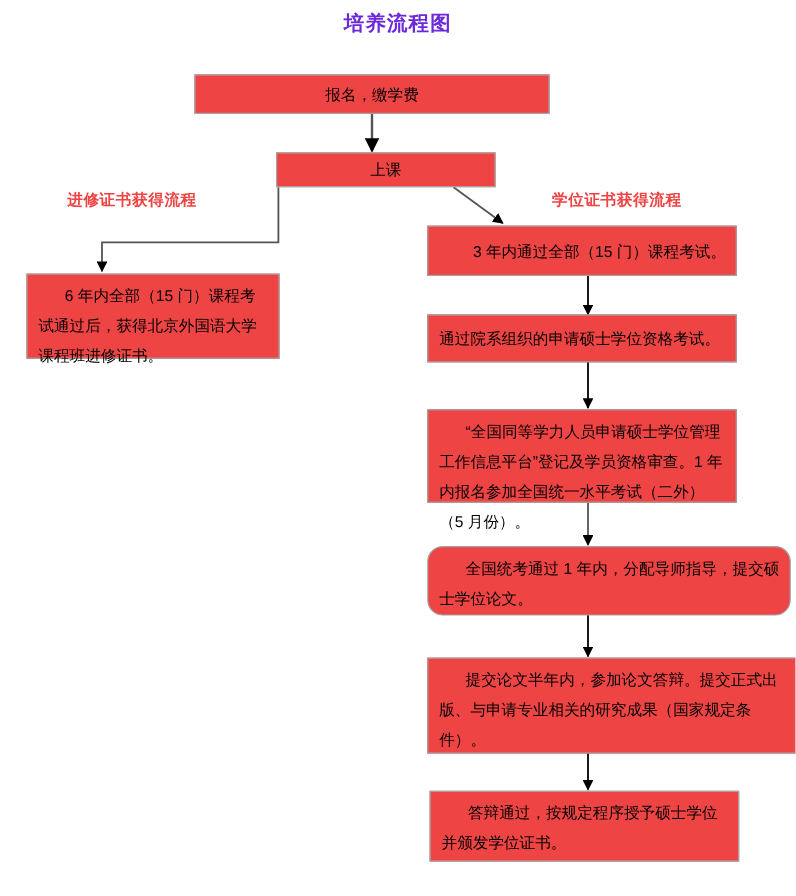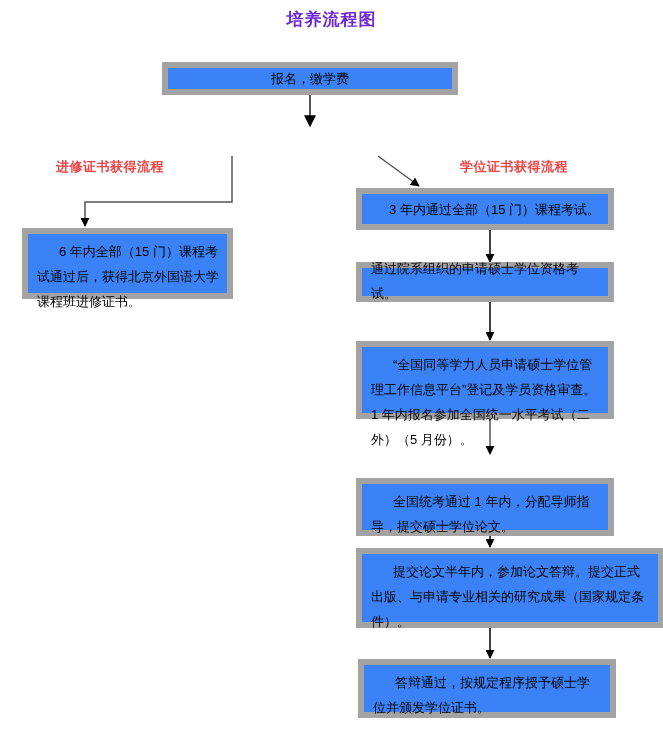--- a/index.html
+++ b/index.html
@@ -32,22 +32,22 @@
     width: 663px;
     text-align: center;
     font-size: 17px;
     font-weight: bold;
     color: #6d28d9;
     letter-spacing: 1px;
   }
   .node {
     position: absolute;
     box-sizing: border-box;
-    border: 6px solid #a3a3a3;
-    background: #3b82f6;
+    border: 1px solid #a3a3a3;
+    background: #ef4444;
     color: #000000;
     font-size: 13px;
     line-height: 24px;
     display: flex;
     align-items: center;
     justify-content: center;
     text-align: center;
   }
   .node.para {
     display: block;
@@ -89,42 +89,45 @@
     <path d="M 490 301 L 490 340" stroke="#000000" stroke-width="1.5" fill="none" marker-end="url(#arrow)"></path>
     <path d="M 490 418 L 490 454" stroke="#555555" stroke-width="1.5" fill="none" marker-end="url(#arrow)"></path>
     <path d="M 490 512 L 490 547" stroke="#000000" stroke-width="1.5" fill="none" marker-end="url(#arrow)"></path>
     <path d="M 490 627 L 490 658" stroke="#000000" stroke-width="1.5" fill="none" marker-end="url(#arrow)"></path>
   </svg>
 
   <div class="node" style="left:162px; top:62px; width:296px; height:33px;">
     <span>报名，缴学费</span>
   </div>
 
+  <div class="node" style="left:230px; top:127px; width:183px; height:29px;">
+    <span>上课</span>
+  </div>
 
   <div class="branch-label" style="left:56px; top:158px;">进修证书获得流程</div>
 
   <div class="branch-label" style="left:434px; top:158px;margin-left:26px;">学位证书获得流程</div>
 
   <div class="node para" style="left:22px; top:228px; width:211px; height:71px;">
     <span>6 年内全部（15 门）课程考试通过后，获得北京外国语大学课程班进修证书。</span>
   </div>
 
   <div class="node para" style="left:356px; top:188px; width:258px; height:42px; display:flex; text-indent:0; align-items:center; justify-content:flex-end;">
     <span>3 年内通过全部（15 门）课程考试。</span>
   </div>
 
-  <div class="node para" style="left:356px; top:262px; width:258px; height:40px; display:flex; text-indent:0; align-items:center; justify-content:flex-end;font-family:Liberation Mono, monospace;">
+  <div class="node para" style="left:356px; top:262px; width:258px; height:40px; display:flex; text-indent:0; align-items:center; justify-content:flex-start;">
     <span>通过院系组织的申请硕士学位资格考试。</span>
   </div>
 
   <div class="node para" style="left:356px; top:341px; width:258px; height:78px;">
     <span>“全国同等学力人员申请硕士学位管理工作信息平台”登记及学员资格审查。1 年内报名参加全国统一水平考试（二外）（5 月份）。</span>
   </div>
 
-  <div class="node para" style="left:356px; top:478px; width:258px; height:58px;">
+  <div class="node para" style="left:356px; top:455px; width:303px; height:58px;border-radius:13px;">
     <span>全国统考通过 1 年内，分配导师指导，提交硕士学位论文。</span>
   </div>
 
   <div class="node para" style="left:356px; top:548px; width:308px; height:80px;">
     <span>提交论文半年内，参加论文答辩。提交正式出版、与申请专业相关的研究成果（国家规定条件）。</span>
   </div>
 
   <div class="node para" style="left:358px; top:659px; width:258px; height:59px;">
     <span>答辩通过，按规定程序授予硕士学位并颁发学位证书。</span>
   </div>

